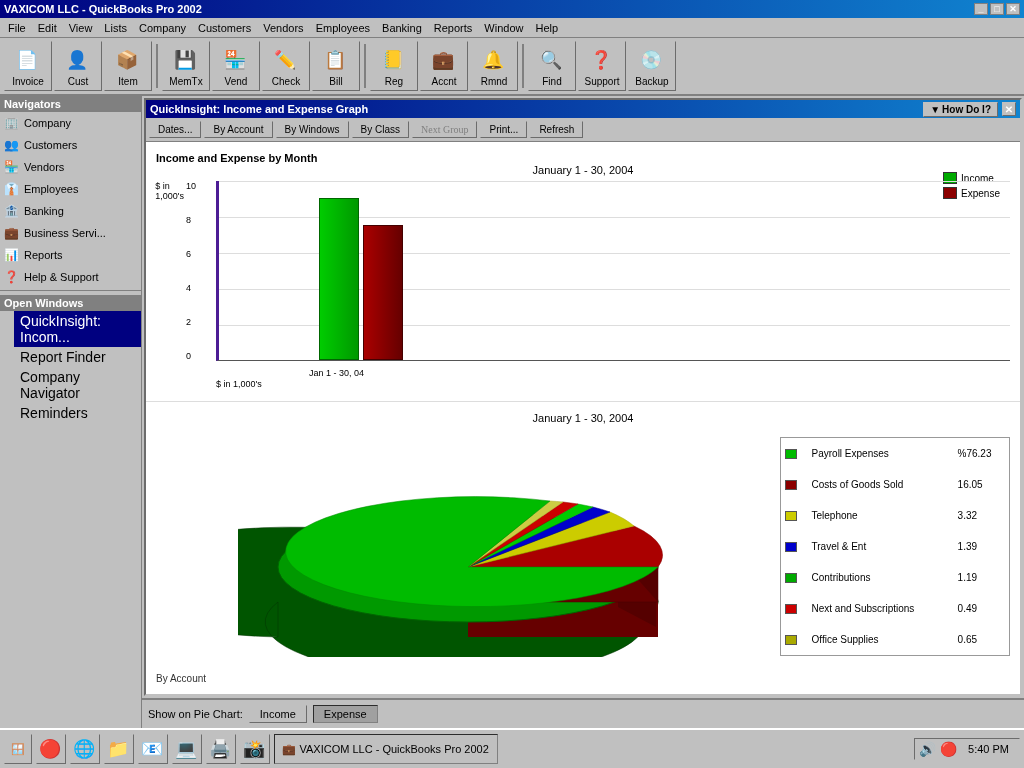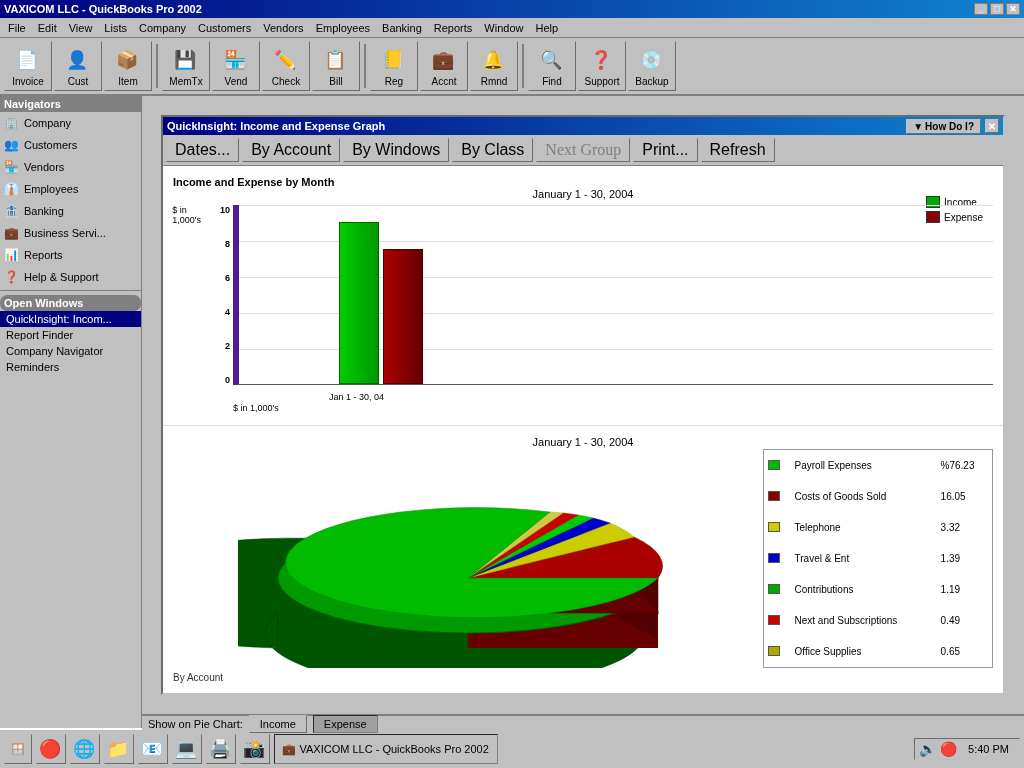--- a/index.html
+++ b/index.html
@@ -97,42 +97,43 @@
       display: flex;
       align-items: center;
       padding: 3px 4px;
       cursor: pointer;
       font-size: 11px;
       gap: 4px;
     }
     .nav-icon { width: 16px; height: 16px; display: flex; align-items: center; justify-content: center; font-size: 12px; }
     .nav-separator { height: 1px; background: #808080; margin: 2px 0; }
 
-    .open-windows-section { margin-top: 4px; border-radius: 7px; }
+    .open-windows-section { margin-top: 4px; }
     .open-windows-item {
       padding: 2px 6px;
       cursor: pointer;
-      font-size: 11px;
+      font-size: 14px;
+      margin-left: 14px;
     }
     .open-windows-item.selected { background: #000080; color: white; }
 
     
     #content {
       flex: 1;
       display: flex;
       flex-direction: column;
       background: #c0c0c0;
     }
 
     
     #quickinsight {
       flex: 1;
       background: white;
       border: 2px inset #c0c0c0;
-      margin: 19px;
+      margin: 2px;
       display: flex;
       flex-direction: column;
     }
     #qi-titlebar {
       background: linear-gradient(to right, #000080, #1084d0);
       color: white;
       height: 18px;
       display: flex;
       align-items: center;
       justify-content: space-between;
@@ -163,21 +164,21 @@
       align-items: center;
       padding: 3px;
       gap: 3px;
       background: #c0c0c0;
       border-bottom: 1px solid #808080;
     }
     .qi-btn {
       background: #c0c0c0;
       border: 1px outset #c0c0c0;
       padding: 2px 8px;
-      font-size: 16px;
+      font-size: 10px;
       cursor: pointer;
     }
     .qi-btn.disabled { color: #808080; font-family: Liberation Serif, serif; }
 
     #qi-body {
       flex: 1;
       display: flex;
       flex-direction: column;
       background: white;
       overflow: hidden;
@@ -259,21 +260,21 @@
 
     .by-account-label {
       font-size: 10px;
       color: #333;
       margin-top: 4px;
     }
 
     
     #bottom-bar {
       background: #c0c0c0;
-      height: 18px;
+      height: 30px;
       border-top: 2px solid #808080;
       display: flex;
       align-items: center;
       padding: 0 6px;
       gap: 6px;
       font-size: 11px;
     }
     .pie-toggle-btn {
       background: #c0c0c0;
       border: 1px outset #c0c0c0;
@@ -502,29 +503,29 @@
             <div class="legend-item">
               <div class="legend-box" style="background:#8b0000;"></div>
               <span>Expense</span>
             </div>
           </div>
 
           <div style="display:flex; margin-top:5px;">
             <div style="width:30px; font-size:9px; position:relative;">
               <div style="position:absolute; top:0; right:2px;">$ in 1,000's</div>
             </div>
-            <div style="display:flex; flex-direction:column; width:30px; justify-content:space-between; font-size:9px; padding-right:3px; height:180px; align-items:flex-end;font-weight:bold;">
+            <div style="display:flex; flex-direction:column; width:30px; justify-content:space-between; font-size:9px; padding-right:3px; height:180px; ">
               <span>10</span>
               <span>8</span>
               <span>6</span>
               <span>4</span>
               <span>2</span>
               <span>0</span>
             </div>
-            <div style="position:relative; flex:1; border-left:6px solid #4c1d95; border-bottom:1px solid #555; height:180px;">
+            <div style="position:relative; flex:1; border-left:3px solid #4c1d95; border-bottom:1px solid #555; height:180px;">
 
               <div style="position:absolute;top:0;left:0;right:0;height:1px;background:#ddd;"></div>
               <div style="position:absolute;top:36px;left:0;right:0;height:1px;background:#ddd;"></div>
               <div style="position:absolute;top:72px;left:0;right:0;height:1px;background:#ddd;"></div>
               <div style="position:absolute;top:108px;left:0;right:0;height:1px;background:#ddd;"></div>
               <div style="position:absolute;top:144px;left:0;right:0;height:1px;background:#ddd;"></div>
 
               <div style="position:absolute; bottom:0; left:100px; display:flex; gap:4px; align-items:flex-end;">
                 <div class="bar-income" style="width:40px; height:162px; background:linear-gradient(to right, #00cc00, #009900); border:1px solid #006600;"></div>
                 <div class="bar-expense" style="width:40px; height:135px; background:linear-gradient(to right, #aa0000, #660000); border:1px solid #440000;"></div>

